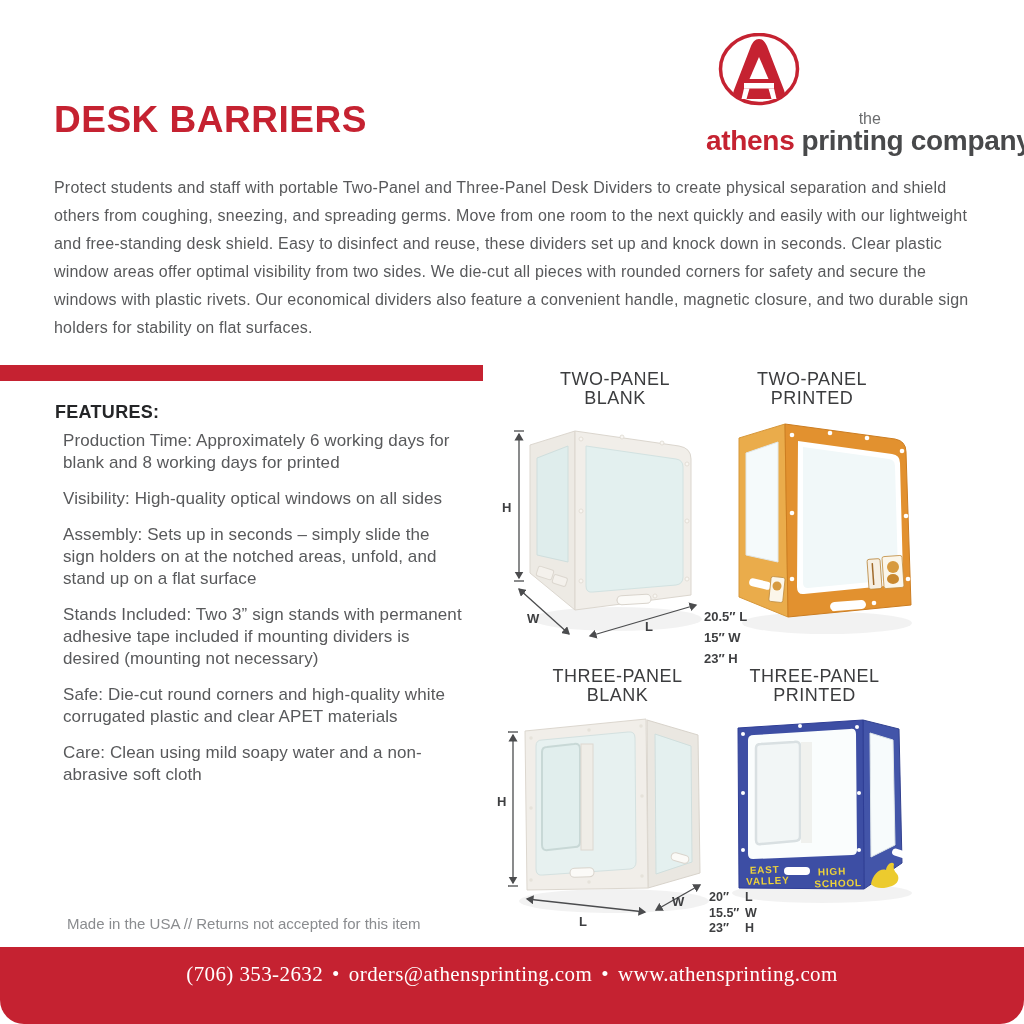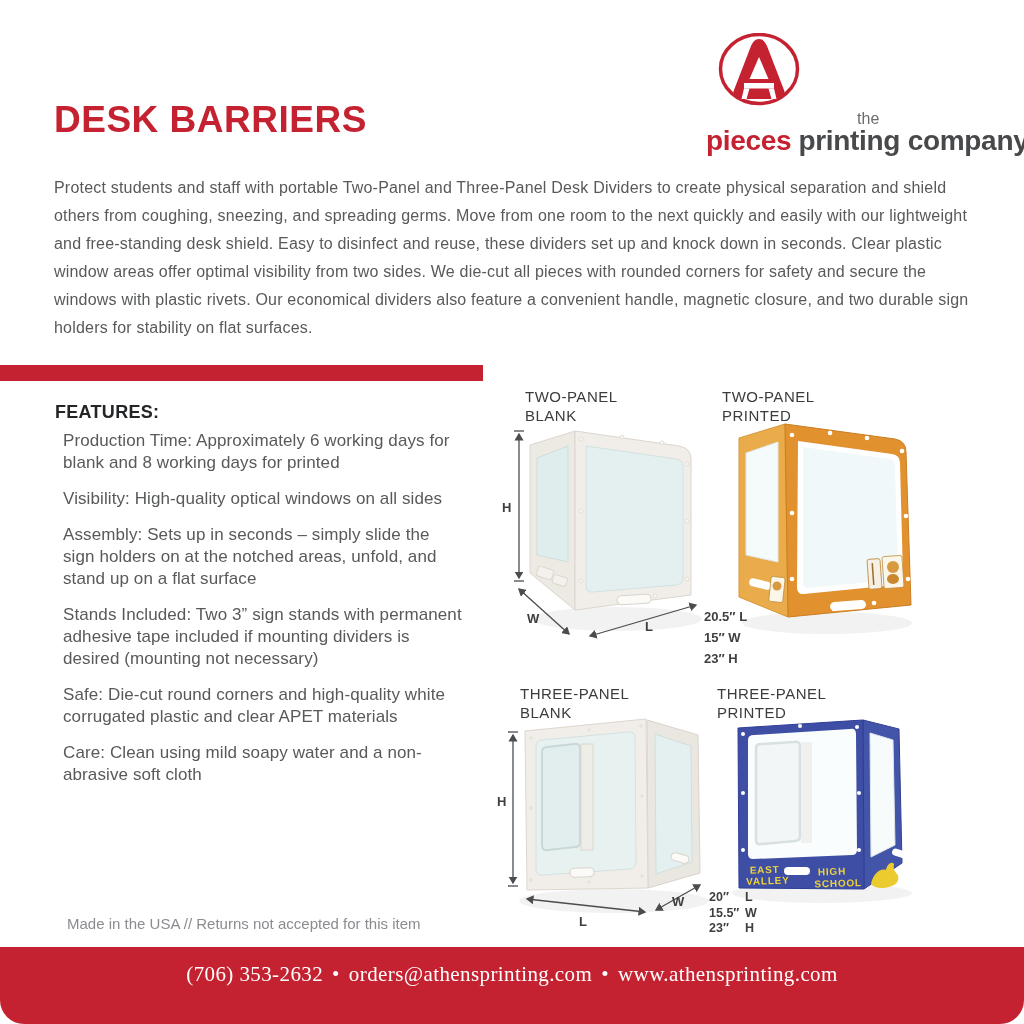--- a/index.html
+++ b/index.html
@@ -23,22 +23,22 @@
   .intro{position:absolute;left:54px;top:158px;width:925px;font-size:16px;line-height:28px;
          color:var(--body-gray);letter-spacing:0.2px;}
   .red-bar{position:absolute;left:0;top:365px;width:483px;height:16px;background:var(--brand-red);}
   
   .features-heading{position:absolute;left:55px;top:402px;font-size:18px;font-weight:bold;
                     color:#242527;letter-spacing:0.3px;}
   .features-list{position:absolute;left:63px;top:430px;width:402px;}
   .feat{font-size:17px;line-height:22px;color:var(--body-gray);margin-bottom:14px;letter-spacing:0.1px;}
   .footnote{position:absolute;left:67px;top:915px;font-size:15px;color:var(--footnote-gray);}
   
-  .prod-label{position:absolute;text-align:left;font-size:15px;line-height:19px;
-              color:#3B3C3E;letter-spacing:0.5px;margin-top:17px;}
+  .prod-label{position:absolute;text-align:center;font-size:18px;line-height:19px;
+              color:#3B3C3E;letter-spacing:0.5px;}
   .lbl-2pb{left:525px;top:370px;width:180px;}
   .lbl-2pp{left:722px;top:370px;width:180px;}
   .lbl-3pb{left:520px;top:667px;width:195px;}
   .lbl-3pp{left:717px;top:667px;width:195px;}
   .prod{position:absolute;}
   .p-2pb{left:497px;top:409px;width:215px;height:250px;}
   .p-2pp{left:722px;top:411px;width:205px;height:230px;}
   .p-3pb{left:494px;top:696px;width:230px;height:248px;}
   .p-3pp{left:722px;top:698px;width:215px;height:210px;}
   svg text{font-family:"Liberation Sans",sans-serif;}
@@ -69,21 +69,21 @@
       <ellipse cx="41" cy="36" rx="38.5" ry="34.5" fill="#ffffff" stroke="#C52231" stroke-width="3.5"></ellipse>
       <path d="M41,6 C45,6 47,9 49,13 L66,57 C68,62 65,66 60,66 L22,66 C17,66 14,62 16,57 L33,13 C35,9 37,6 41,6 Z" fill="#C52231"></path>
       <path d="M41,24 L50.5,46 L31.5,46 Z" fill="#ffffff"></path>
       <rect x="26" y="50" width="30" height="5.5" fill="#ffffff"></rect>
       <polygon points="26,55.5 31.5,55.5 28.5,66 23.5,66" fill="#ffffff"></polygon>
       <polygon points="50.5,55.5 56,55.5 58.5,66 53.5,66" fill="#ffffff"></polygon>
     </svg>
     <div class="logo-text">
       <span class="logo-the">the</span>
       <span class="logo-line">
-        <span class="logo-athens">pieces</span><span class="logo-rest">printing company</span>
+        <span class="logo-athens">athens</span><span class="logo-rest">printing company</span>
       </span>
     </div>
   </div>
 
   <p class="intro">Protect students and staff with portable Two-Panel and Three-Panel Desk Dividers to create physical separation and shield others from coughing, sneezing, and spreading germs. Move from one room to the next quickly and easily with our lightweight and free-standing desk shield. Easy to disinfect and reuse, these dividers set up and knock down in seconds. Clear plastic window areas offer optimal visibility from two sides. We die-cut all pieces with rounded corners for safety and secure the windows with plastic rivets. Our economical dividers also feature a convenient handle, magnetic closure, and two durable sign holders for stability on flat surfaces.</p>
 
   <div class="red-bar"></div>
 
   <div class="features-heading">FEATURES:</div>
   <div class="features-list">

